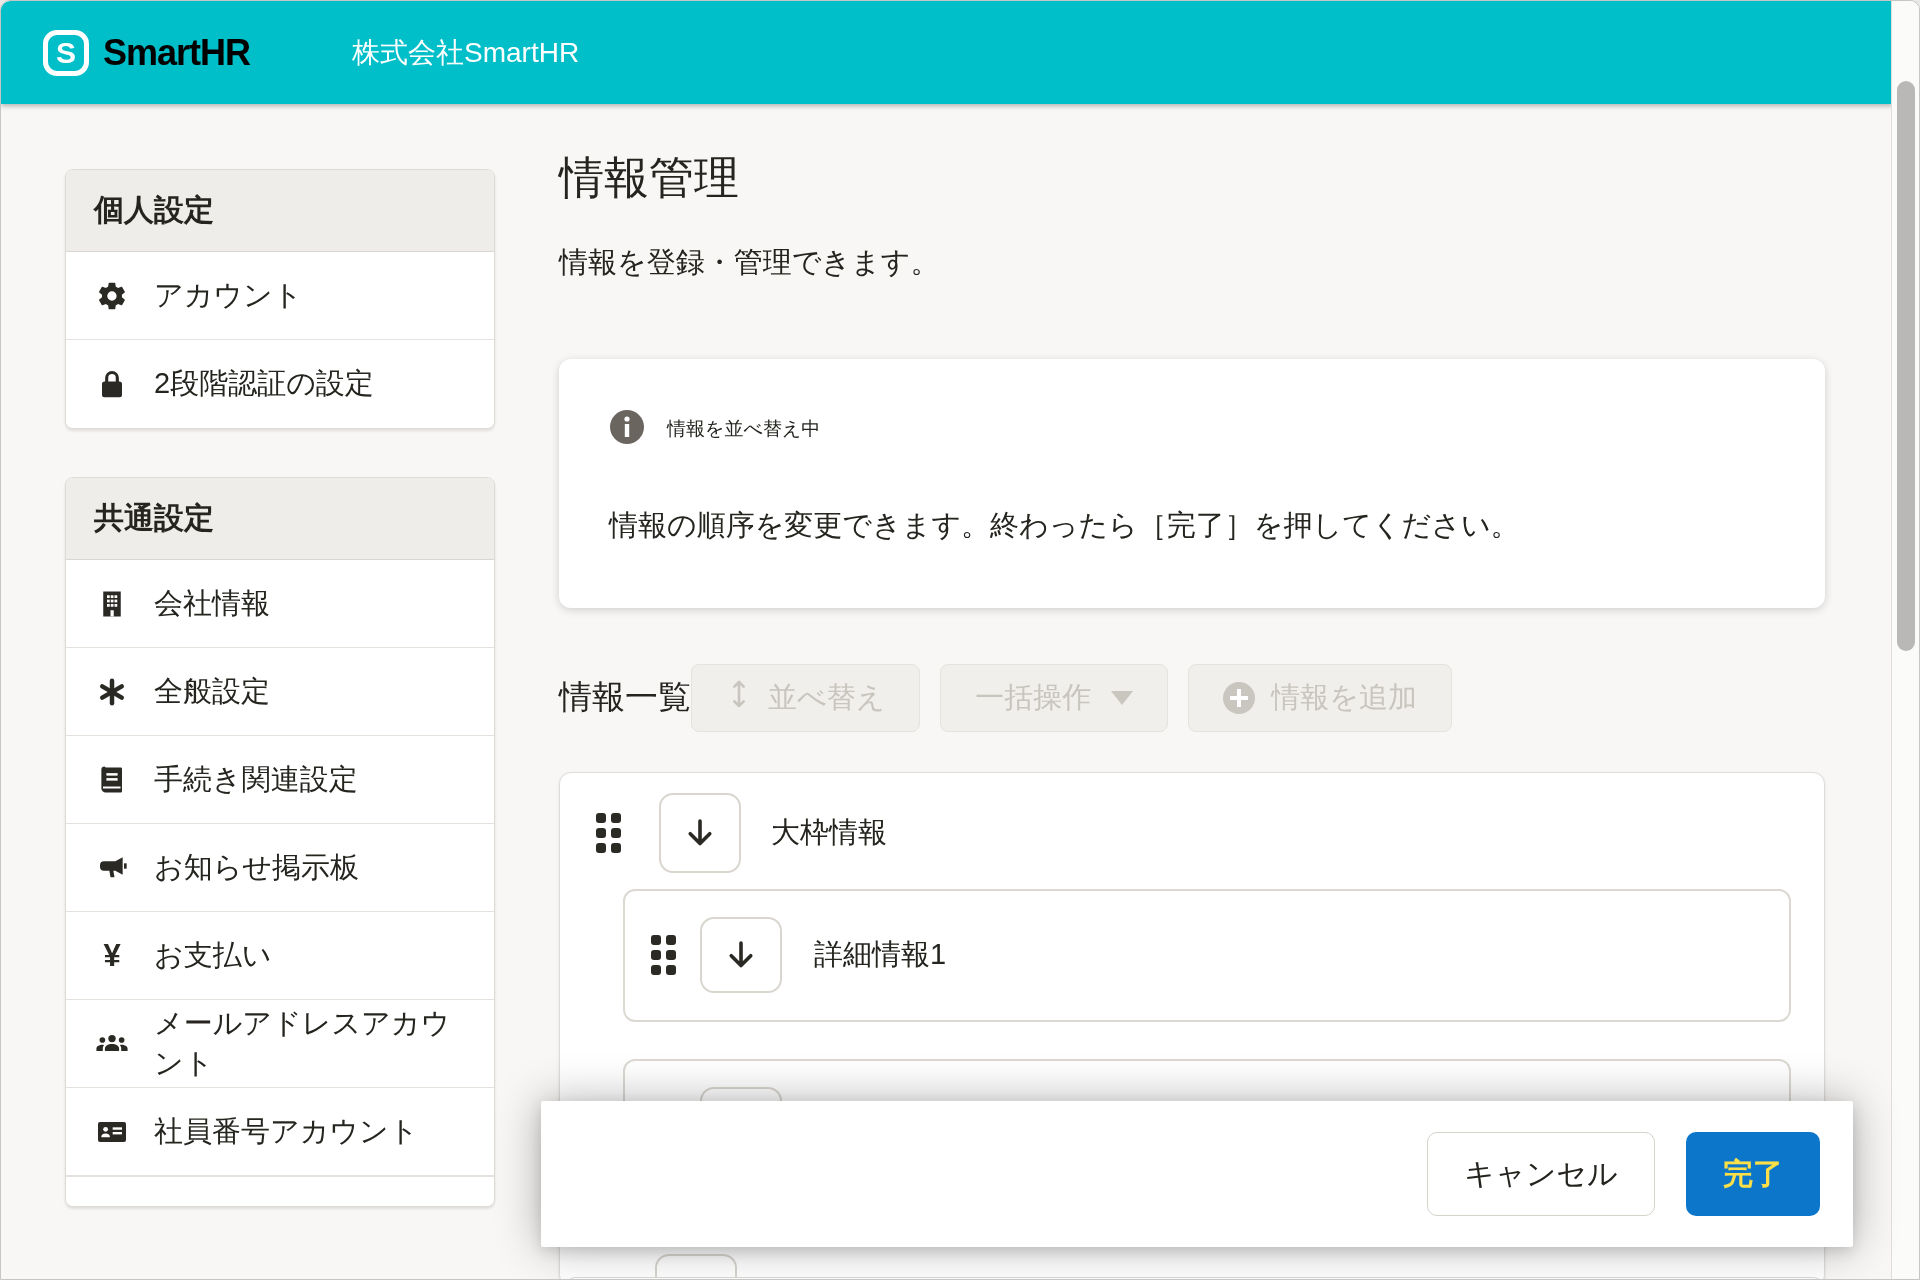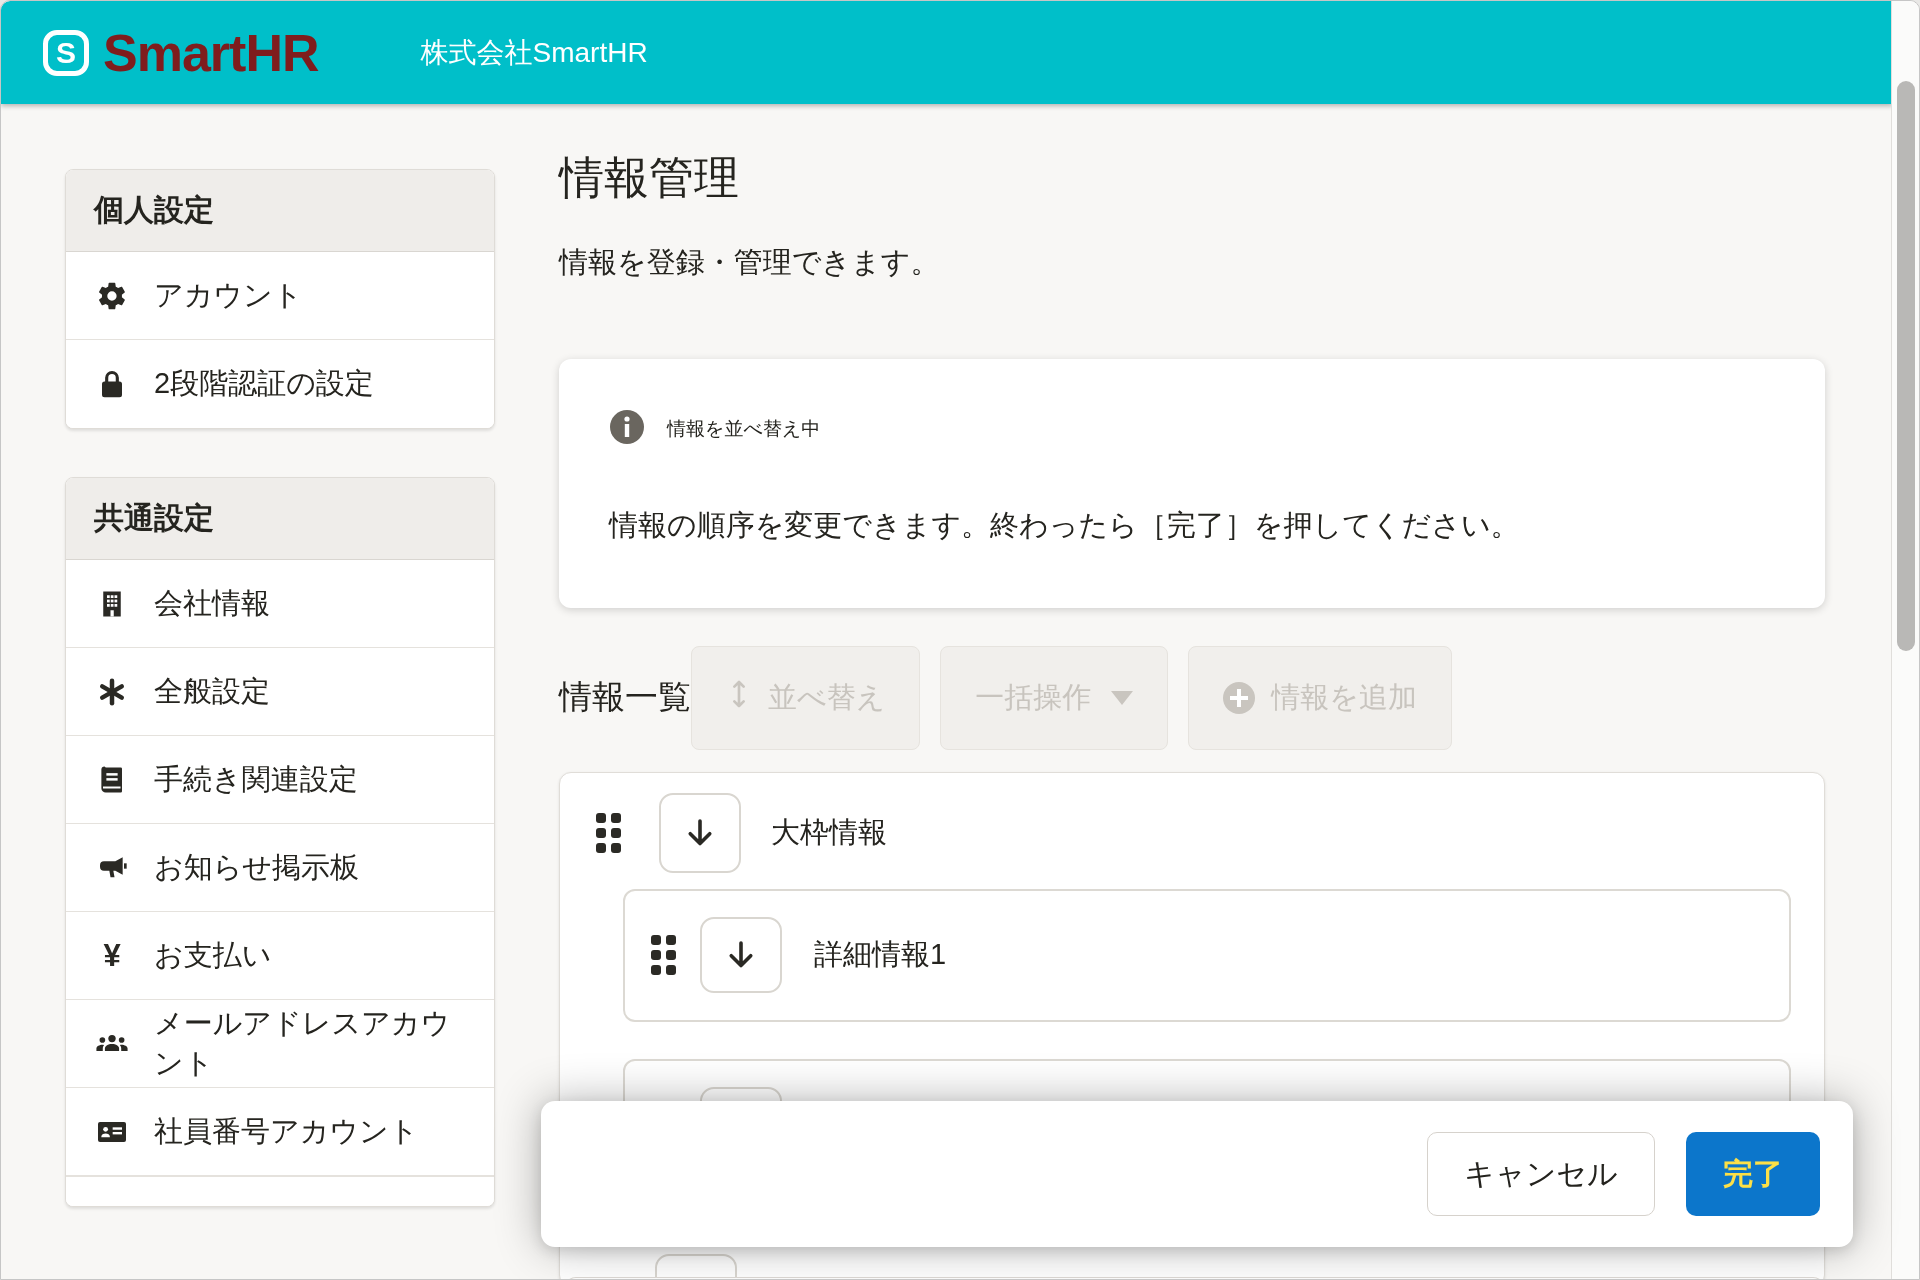--- a/index.html
+++ b/index.html
@@ -8,21 +8,21 @@
   .window{position:relative;width:1920px;height:1280px;background:#f8f7f5;overflow:hidden;
           border:1px solid #c6c6c6;border-radius:10px 10px 0 0;}
 
   
   .appbar{position:absolute;top:0;left:0;width:1892px;height:103px;background:#00bfc9;
           display:flex;align-items:center;padding:0 42px;box-shadow:0 2px 5px rgba(0,0,0,.28);z-index:6;
           border-radius:9px 0 0 0;}
   .logo{display:flex;align-items:center;gap:14px;cursor:pointer;}
   .logo-mark{width:46px;height:46px;border:5px solid #fff;border-radius:14px;display:flex;
              align-items:center;justify-content:center;color:#fff;font-weight:bold;font-size:30px;}
-  .logo-text{color:#7f1d1d;font-weight:bold;font-size:52px;letter-spacing:-1px;}
+  .logo-text{color:#000000;font-weight:bold;font-size:36px;letter-spacing:-1px;}
   .company{color:#fff;font-size:28px;margin-left:102px;}
 
   
   .scroll-col{position:absolute;top:0;right:0;width:28px;height:1280px;background:#fbfbfa;
               border-left:1px solid #e0dedb;z-index:7;}
   .scroll-thumb{position:absolute;left:5px;top:80px;width:18px;height:570px;background:#b9b8b6;border-radius:9px;}
 
   
   .sidebar{position:absolute;left:64px;top:168px;width:430px;z-index:2;}
   .side-card{background:#fff;border:1px solid #dfdcd7;border-radius:8px;box-shadow:0 2px 3px rgba(0,0,0,.10);
@@ -43,21 +43,21 @@
   .page-desc{font-size:29px;margin-top:38px;}
   .notice-card{margin-top:76px;background:#fff;border-radius:12px;box-shadow:0 2px 8px rgba(0,0,0,.16);
                padding:50px 50px 62px 50px;}
   .notice-head{display:flex;align-items:center;gap:22px;}
   .notice-title{font-weight:normal;font-size:19px;}
   .notice-body{margin-top:56px;font-size:29px;line-height:1.4;}
 
   .list-header{margin-top:50px;display:flex;align-items:center;justify-content:flex-start;height:80px;}
   .list-heading{font-size:33px;font-weight:400;}
   .toolbar{display:flex;gap:20px;}
-  .tbtn{height:104px;display:flex;align-items:center;gap:16px;padding:0 34px;background:#f1efec;
+  .tbtn{height:68px;display:flex;align-items:center;gap:16px;padding:0 34px;background:#f1efec;
         border:1px solid #e6e3de;border-radius:8px;font-size:29px;color:#c8c4be;cursor:default;}
   .caret{width:0;height:0;border-left:11px solid transparent;border-right:11px solid transparent;
          border-top:14px solid #c9c5bf;margin-left:4px;}
   .plus-circle{width:32px;height:32px;border-radius:50%;background:#c9c5bf;position:relative;flex:none;}
   .plus-circle::before,.plus-circle::after{content:"";position:absolute;background:#fff;}
   .plus-circle::before{left:7px;top:14px;width:18px;height:4px;}
   .plus-circle::after{left:14px;top:7px;width:4px;height:18px;}
 
   .list-card{position:relative;margin-top:34px;background:#fff;border:1px solid #e0ddd8;border-radius:12px;
              box-shadow:0 1px 3px rgba(0,0,0,.10);height:515px;padding:18px 33px 0 32px;overflow:hidden;}
@@ -71,21 +71,21 @@
                padding-left:26px;margin:0 0 37px 31px;}
   .nested-card .drag-handle{margin-right:24px;}
   .nested-card .move-btn{width:82px;height:76px;}
   .nested-card .row-label{margin-left:32px;}
   .partial-move-btn{position:absolute;left:95px;top:481px;}
 
   .next-card-sliver{position:absolute;left:563px;top:1276px;width:1261px;height:30px;background:#fff;
                     border:1px solid #ddd9d4;border-bottom:none;border-radius:12px 12px 0 0;z-index:3;}
 
   
-  .float-bar{position:absolute;left:540px;top:1100px;width:1312px;height:146px;background:#fff;border-radius:14px;
+  .float-bar{position:absolute;left:540px;top:1100px;width:1312px;height:146px;background:#fff;border-radius:2px;
              box-shadow:0 0 46px rgba(0,0,0,.30),0 4px 14px rgba(0,0,0,.12);z-index:10;
              display:flex;align-items:center;justify-content:flex-end;gap:31px;padding-right:33px;}
   .btn-cancel{width:228px;height:84px;background:#fff;border:1px solid #d6d2cc;border-radius:10px;
               font-size:30px;color:#24231e;cursor:pointer;font-family:inherit;}
   .btn-done{width:134px;height:84px;background:#0c76cb;border:none;border-radius:10px;
             font-size:30px;color:#fde047;font-weight:600;cursor:pointer;font-family:inherit;}
 </style>
 </head>
 <body>
 

